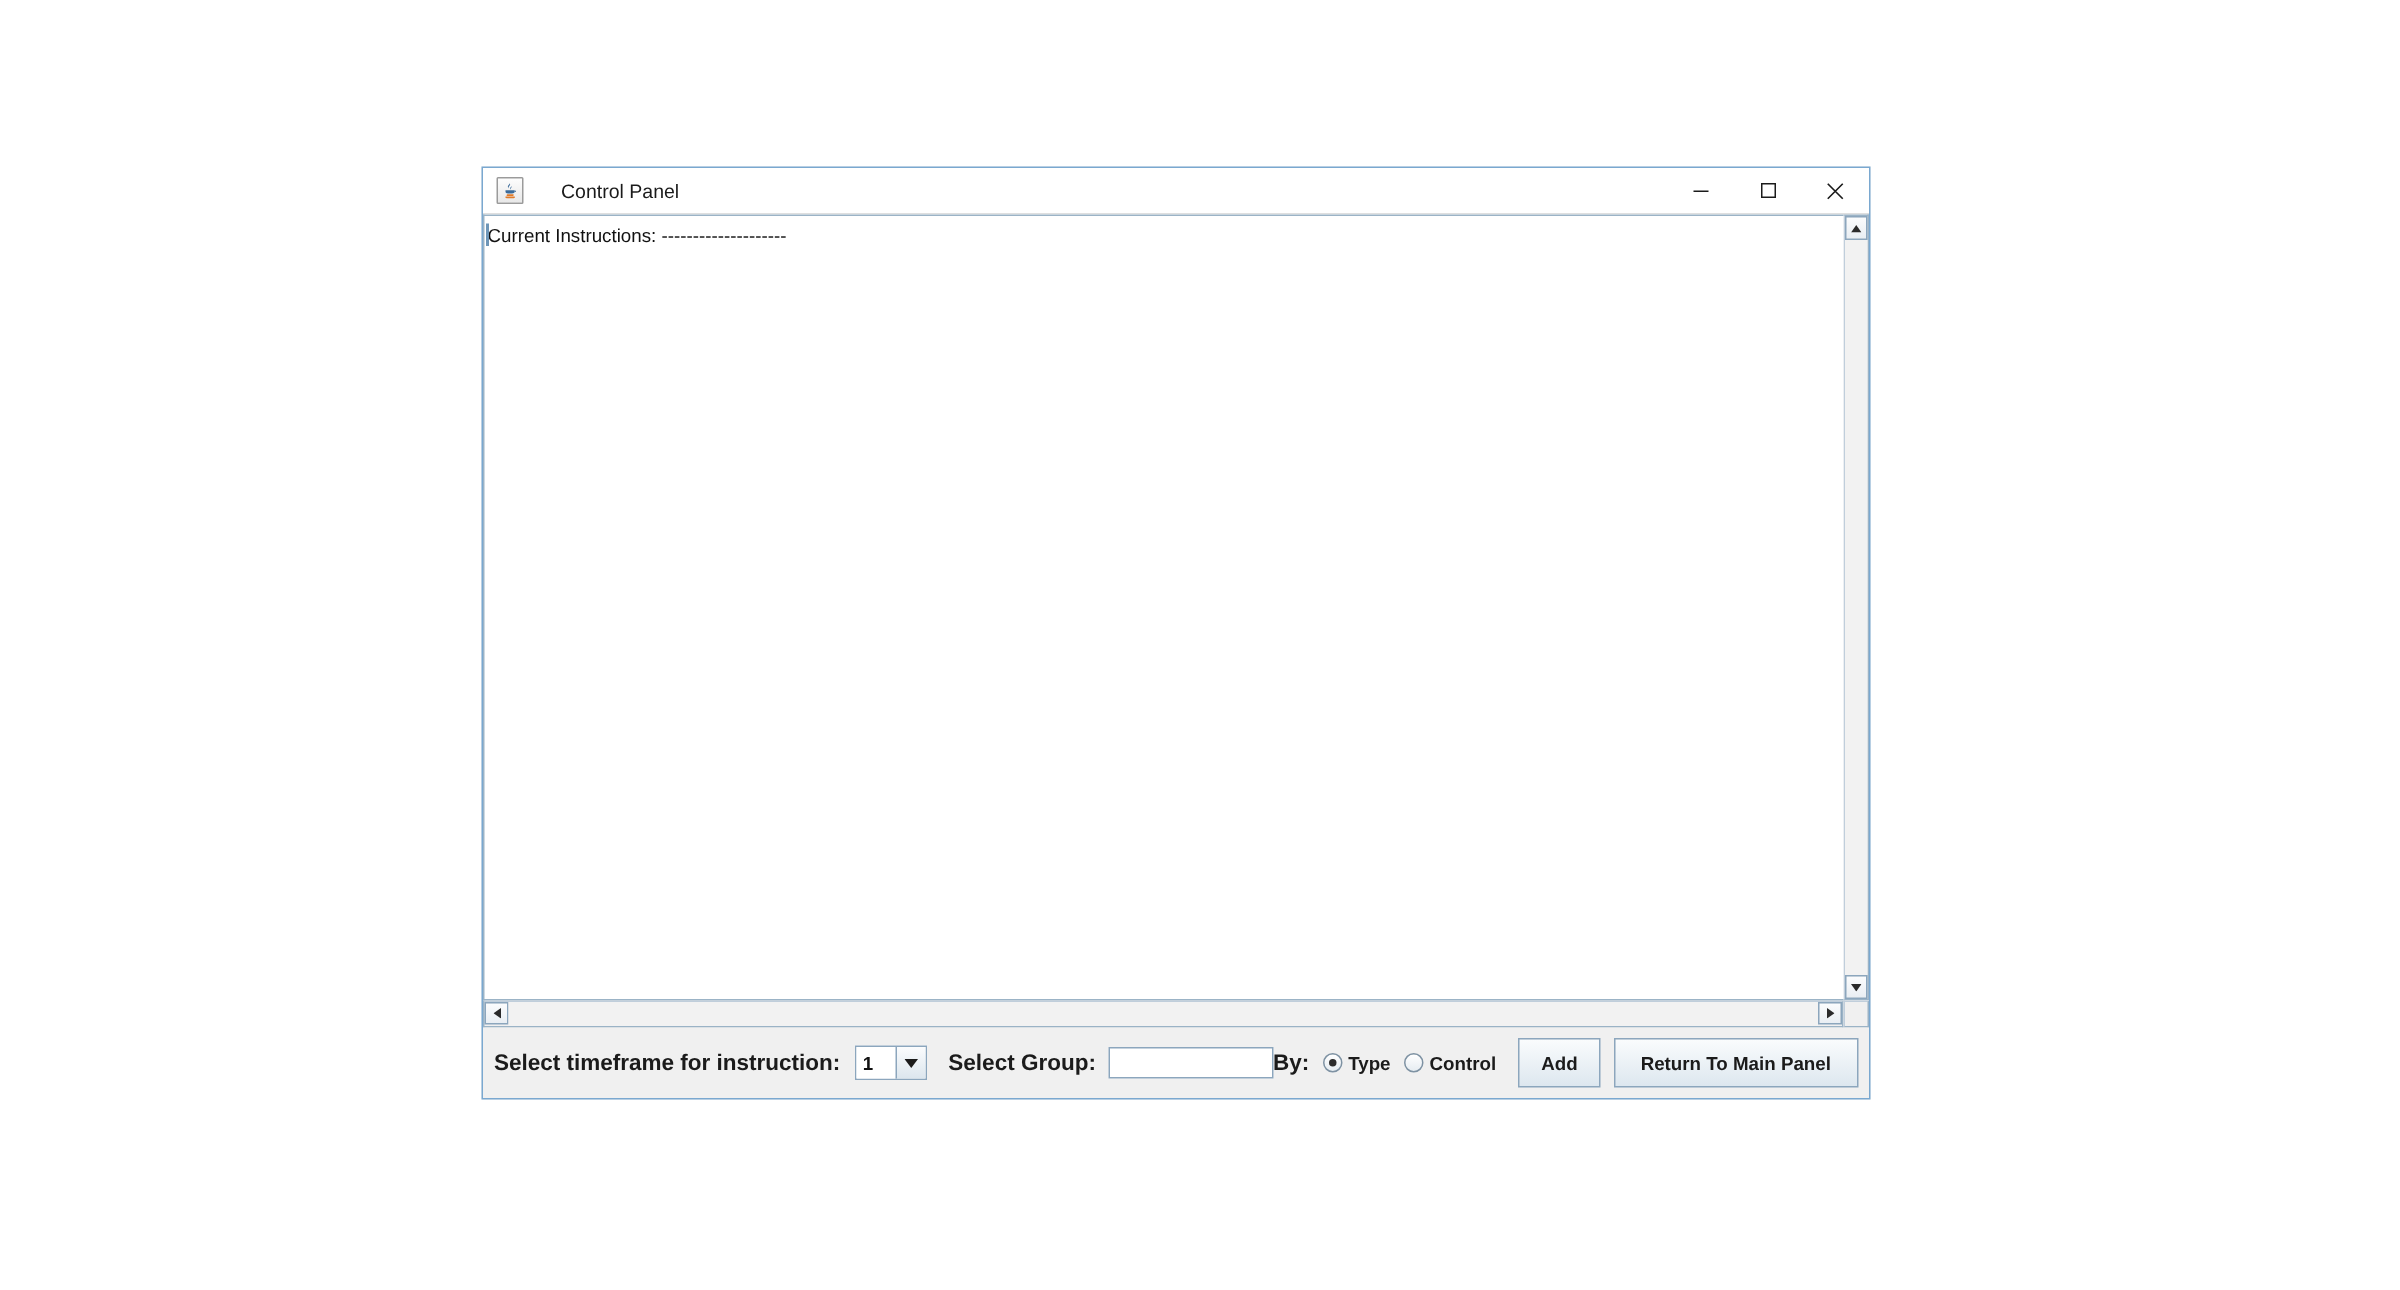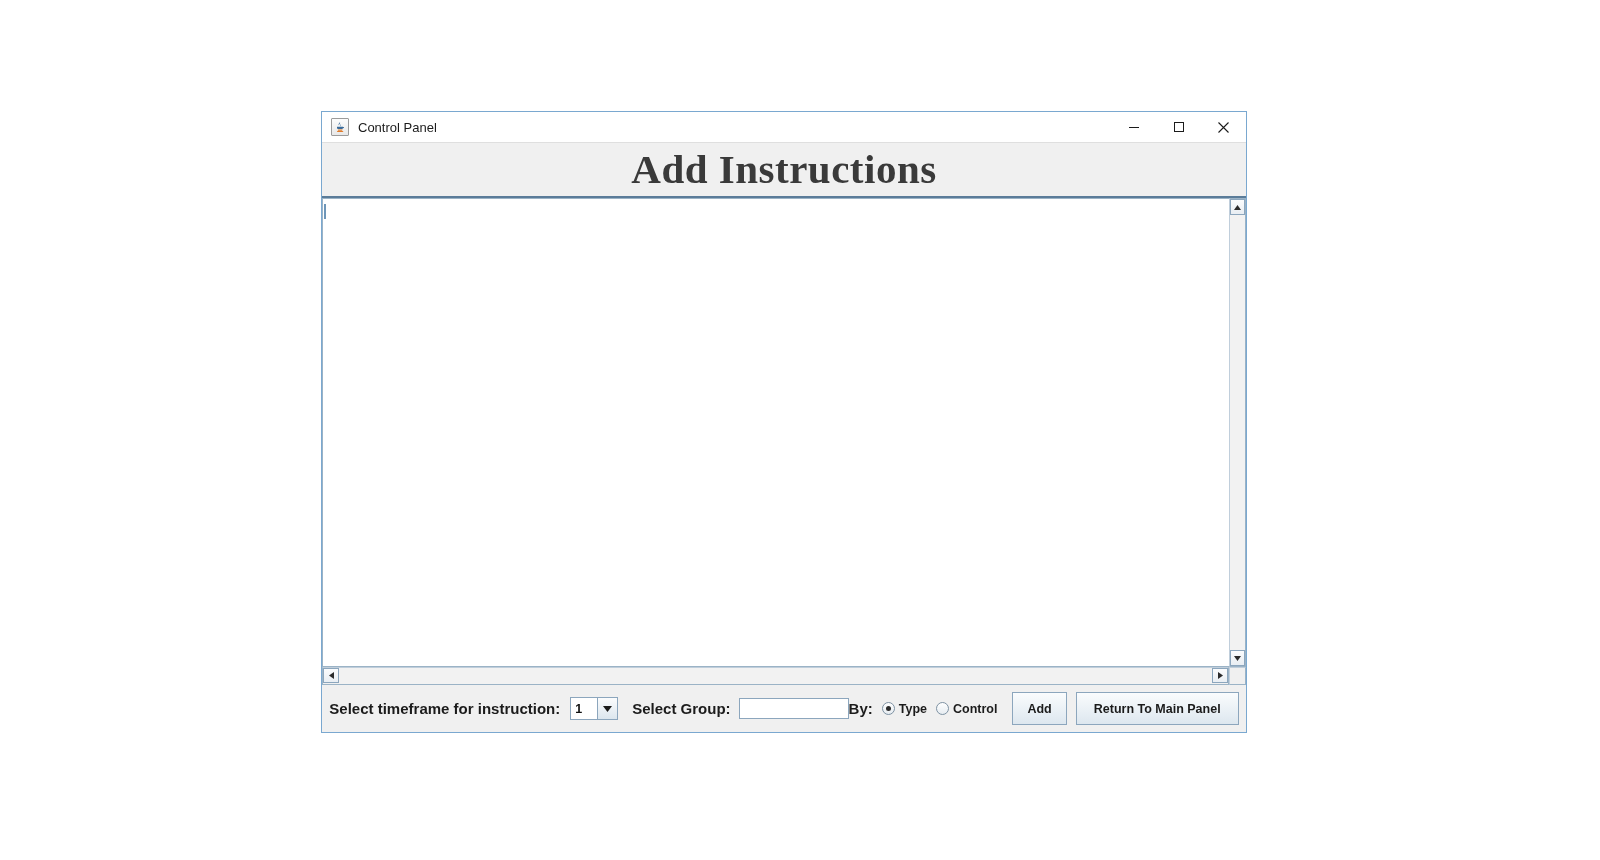--- a/index.html
+++ b/index.html
@@ -42,20 +42,21 @@
     align-items: center;
     border-bottom: 1px solid #dfdfdf;
     box-sizing: border-box;
   }
   .titlebar-left {
     display: flex;
     align-items: center;
     padding-left: 9px;
     flex: 1;
     min-width: 0;
+    gap: 16px;
   }
   .java-icon {
     width: 16px;
     height: 16px;
     border: 1px solid #9b9b9b;
     background: linear-gradient(#fdfdfd, #e8e8e8);
     border-radius: 1px;
     position: relative;
     flex: 0 0 auto;
     overflow: hidden;
@@ -345,29 +346,27 @@
           </svg>
         </div>
         <div class="win-btn">
           <svg width="13" height="13" viewBox="0 0 13 13">
             <path d="M1.5 1.5 L11.5 11.5 M11.5 1.5 L1.5 11.5" stroke="#1b1b1b" stroke-width="1.1" fill="none"></path>
           </svg>
         </div>
       </div>
     </div>
 
-    <div class="header-banner">
-      <div class="header-title">Add Instructions</div>
-    </div>
 
     <div class="content-area">
 
       <div class="scrollpane">
         <div class="textarea-wrap">
           <div class="caret"></div>
+          <div class="textarea-content">Current Instructions: --------------------</div>
         </div>
 
         <div class="vscroll">
           <div class="sb-btn">
             <svg width="7" height="5" viewBox="0 0 7 5">
               <path d="M3.5 0 L7 5 L0 5 Z" fill="#2b2b2b"></path>
             </svg>
           </div>
           <div class="sb-track"></div>
           <div class="sb-btn">

